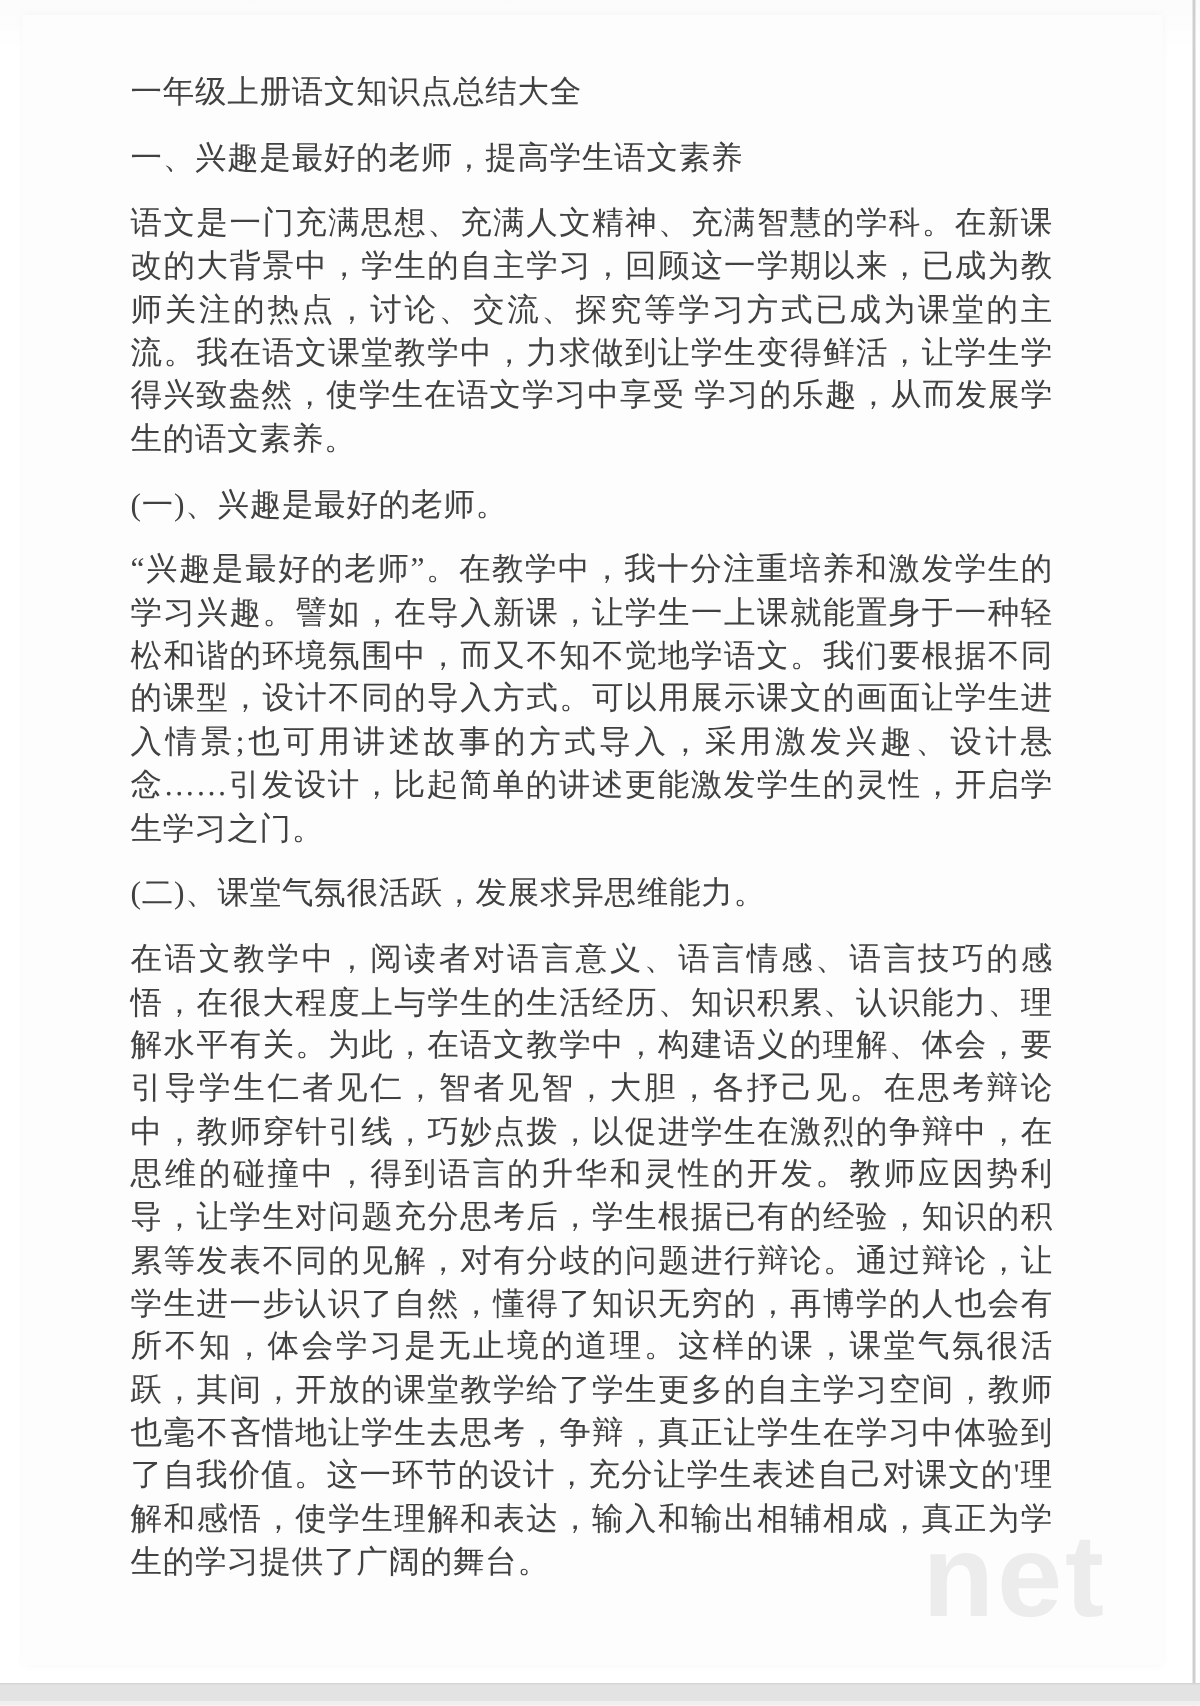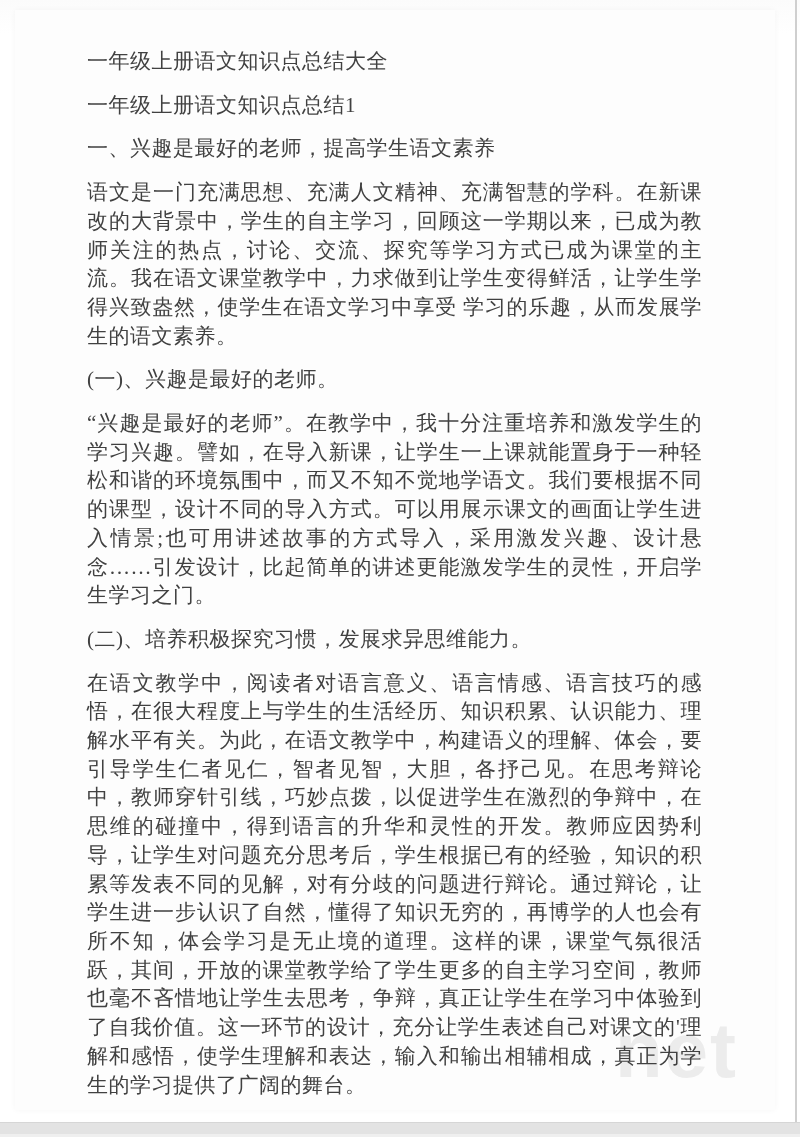--- a/index.html
+++ b/index.html
@@ -79,26 +79,25 @@
 </style>
 </head>
 <body>
 
 <div class="viewer">
   <div class="page">
     <div class="watermark">net</div>
     <div class="article-layer">
       <div class="article">
           <p>一年级上册语文知识点总结大全</p>
-          <p>一年级上册语文知识点总结1</p>
           <p>一、兴趣是最好的老师，提高学生语文素养</p>
           <p>语文是一门充满思想、充满人文精神、充满智慧的学科。在新课改的大背景中，学生的自主学习，回顾这一学期以来，已成为教师关注的热点，讨论、交流、探究等学习方式已成为课堂的主流。我在语文课堂教学中，力求做到让学生变得鲜活，让学生学得兴致盎然，使学生在语文学习中享受 学习的乐趣，从而发展学生的语文素养。</p>
           <p>(一)、兴趣是最好的老师。</p>
           <p>“兴趣是最好的老师”。在教学中，我十分注重培养和激发学生的学习兴趣。譬如，在导入新课，让学生一上课就能置身于一种轻松和谐的环境氛围中，而又不知不觉地学语文。我们要根据不同的课型，设计不同的导入方式。可以用展示课文的画面让学生进入情景;也可用讲述故事的方式导入，采用激发兴趣、设计悬念……引发设计，比起简单的讲述更能激发学生的灵性，开启学生学习之门。</p>
-          <p>(二)、培养积极探究习惯，发展求异思维能力。</p>
+          <p>(二)、课堂气氛很活跃，发展求异思维能力。</p>
           <p>在语文教学中，阅读者对语言意义、语言情感、语言技巧的感悟，在很大程度上与学生的生活经历、知识积累、认识能力、理解水平有关。为此，在语文教学中，构建语义的理解、体会，要引导学生仁者见仁，智者见智，大胆，各抒己见。在思考辩论中，教师穿针引线，巧妙点拨，以促进学生在激烈的争辩中，在思维的碰撞中，得到语言的升华和灵性的开发。教师应因势利导，让学生对问题充分思考后，学生根据已有的经验，知识的积累等发表不同的见解，对有分歧的问题进行辩论。通过辩论，让学生进一步认识了自然，懂得了知识无穷的，再博学的人也会有所不知，体会学习是无止境的道理。这样的课，课堂气氛很活跃，其间，开放的课堂教学给了学生更多的自主学习空间，教师也毫不吝惜地让学生去思考，争辩，真正让学生在学习中体验到了自我价值。这一环节的设计，充分让学生表述自己对课文的'理解和感悟，使学生理解和表达，输入和输出相辅相成，真正为学生的学习提供了广阔的舞台。</p>
         </div>
     </div>
   </div>
   <div class="right-edge-line"></div>
   <div class="page-gap-strip"></div>
   <div class="next-page-sliver"></div>
 </div>
 
 </body></html>

